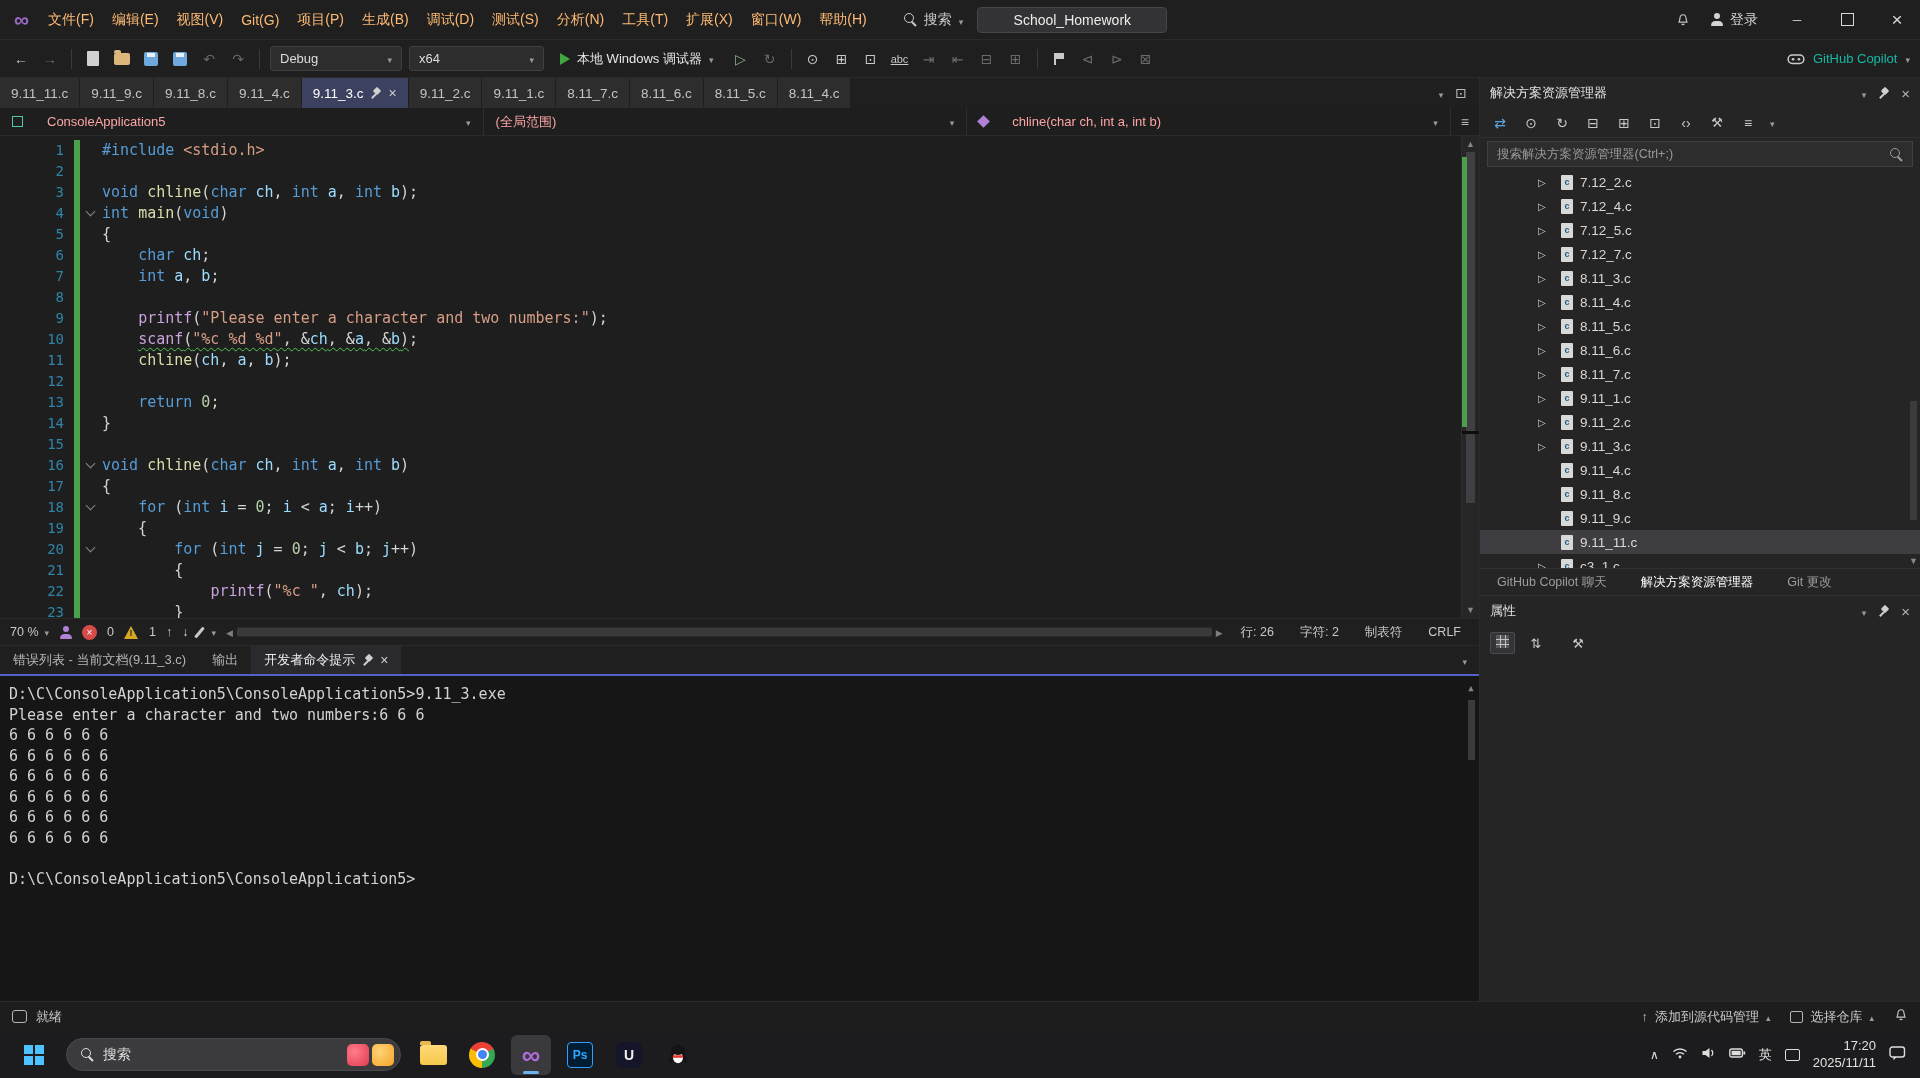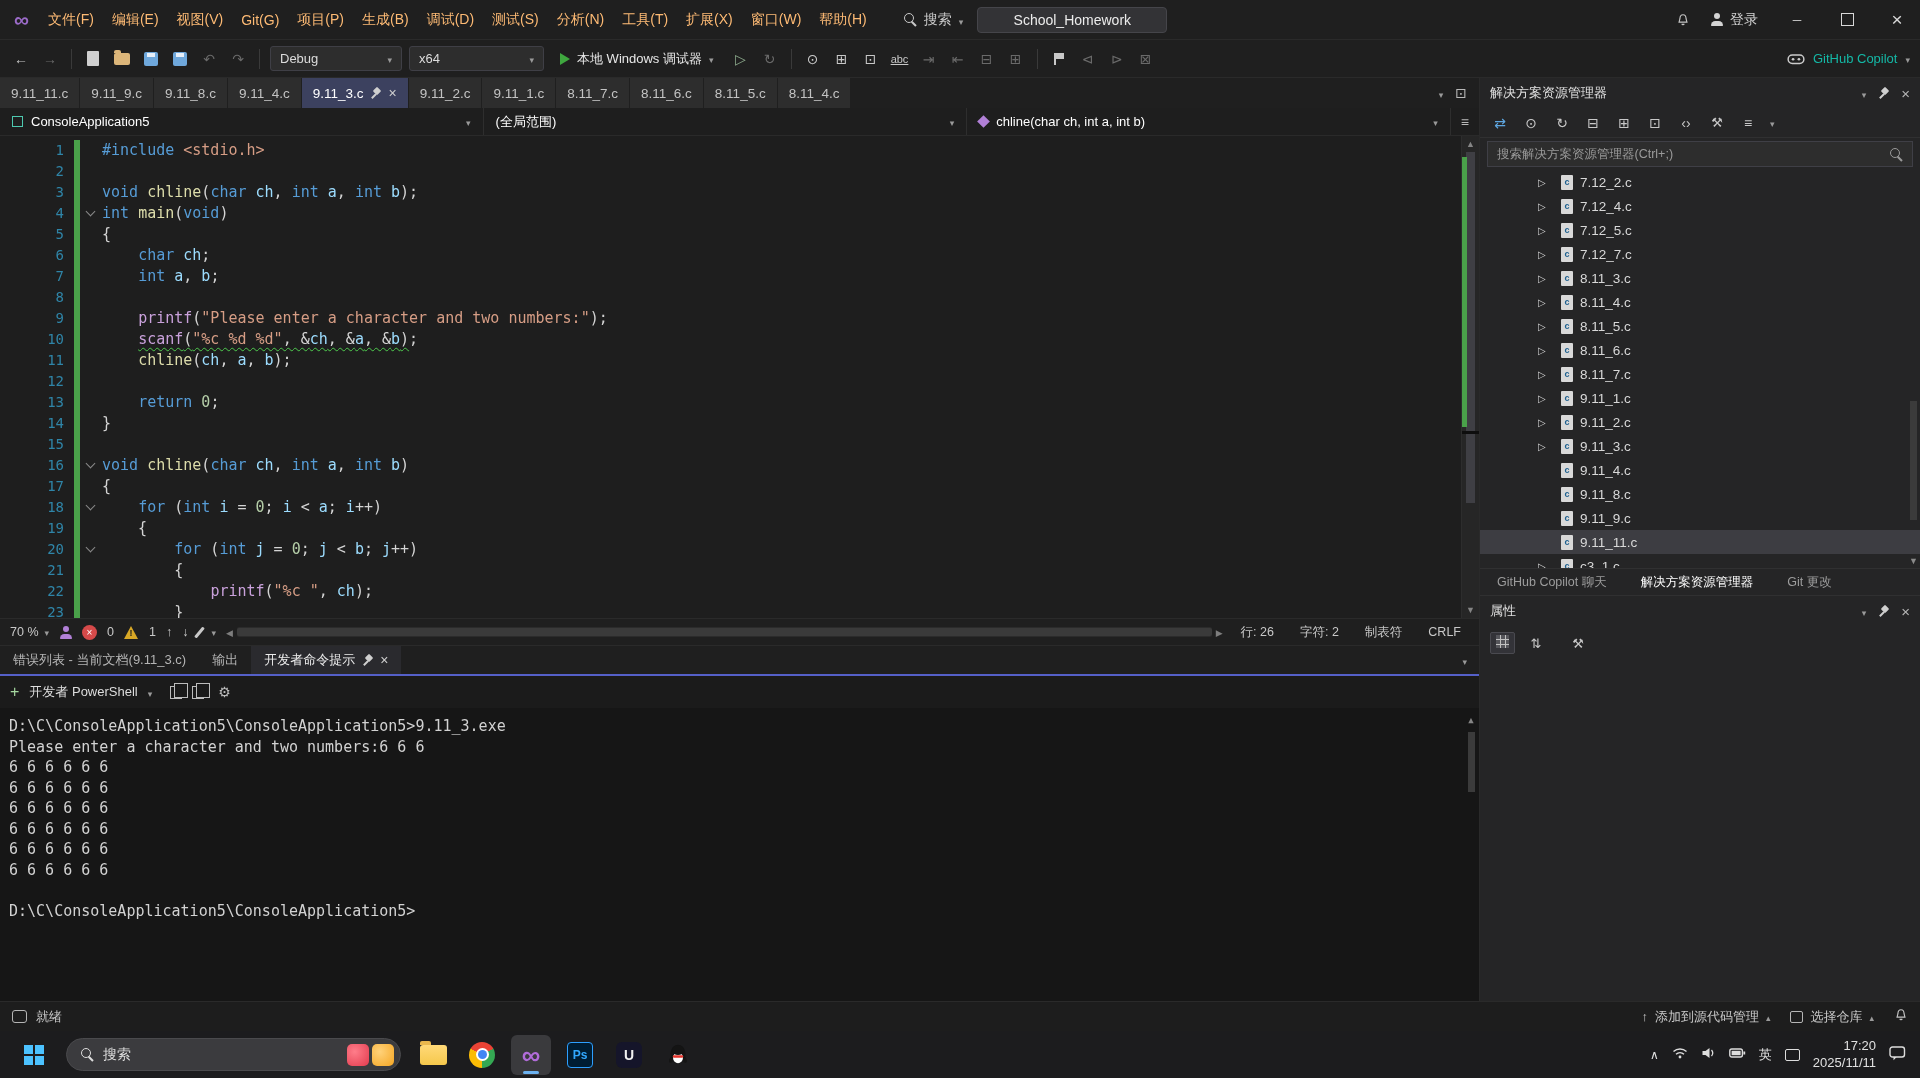--- a/index.html
+++ b/index.html
@@ -62,21 +62,21 @@
 .tab{display:flex;align-items:center;gap:7px;padding:0 11px;background:#2d2d2d;border-right:1px solid #1f1f1f;font-size:13.5px;color:#c3c3c3;cursor:pointer;white-space:nowrap}
 .tab.active{background:#3c415f;color:#ffffff}
 .tclose::before{content:"×";font-size:14px;color:#cfcfcf}
 .pin{width:11px;height:11px;position:relative;display:inline-block}
 .pin::before{content:"";position:absolute;top:0;left:4px;width:6px;height:6px;background:#cfcfcf;border-radius:1px;transform:rotate(45deg)}
 .pin::after{content:"";position:absolute;bottom:0;left:2.5px;width:1.6px;height:6px;background:#cfcfcf;transform:rotate(45deg)}
 .tabbar-right{margin-left:auto;display:flex;align-items:center;gap:12px;padding:0 12px;color:#b9b9b9}
 
 
 .crumbbar{height:28px;background:#1e1e1e;border-bottom:1px solid #2a2a2a;display:flex;flex:0 0 auto}
-.crumb{flex:1;display:flex;align-items:center;gap:8px;padding:12px 12px;border-right:1px solid #2e2e2e;font-size:13px;color:#ffffff;cursor:pointer}
+.crumb{flex:1;display:flex;align-items:center;gap:24px;padding:12px 12px;border-right:1px solid #2e2e2e;font-size:13px;color:#fca5a5;cursor:pointer}
 .crumb .chev{margin-left:auto}
 .proj-ico{width:11px;height:11px;border:1.5px solid #4ec9b0;display:inline-block}
 .meth-ico{width:9px;height:9px;background:#b180d7;transform:rotate(45deg);display:inline-block}
 .crumb-end{display:flex;align-items:center;padding:0 10px;color:#b9b9b9}
 
 
 .editor{flex:1;display:flex;min-height:0;background:#1e1e1e;position:relative}
 .code-scroll{flex:1;overflow:hidden;padding-top:4px;font-family:"DejaVu Sans Mono","Liberation Mono",monospace;font-size:15px;line-height:21px}
 .code-row{display:flex;height:21px;white-space:pre}
 .ln{width:74px;text-align:right;padding-right:10px;color:#2f85a8;flex:0 0 auto;font-size:14px}
@@ -445,28 +445,20 @@
                 <span>开发者命令提示</span>
                 <span class="pin"></span>
                 <span class="tclose"></span>
               </div>
             </div>
           <div class="bp-right">
               <span class="chevd"></span>
             </div>
         </div>
         <div class="bp-accent"></div>
-        <div class="term-toolbar">
-          <span class="plus"></span>
-          <span>开发者 PowerShell</span>
-          <span class="chev"></span>
-          <span class="copyico" style="margin-left:8px"></span>
-          <span class="copyico"></span>
-          <span class="gear" style="margin-left:4px"></span>
-        </div>
         <div class="term">
           <div class="tscroll">
             <span class="sarrow">▲</span>
             <div class="tthumb"></div>
           </div>
         <div class="t-line">D:\C\ConsoleApplication5\ConsoleApplication5&gt;9.11_3.exe</div>
             <div class="t-line">Please enter a character and two numbers:6 6 6</div>
             <div class="t-line">6 6 6 6 6 6</div>
             <div class="t-line">6 6 6 6 6 6</div>
             <div class="t-line">6 6 6 6 6 6</div>

